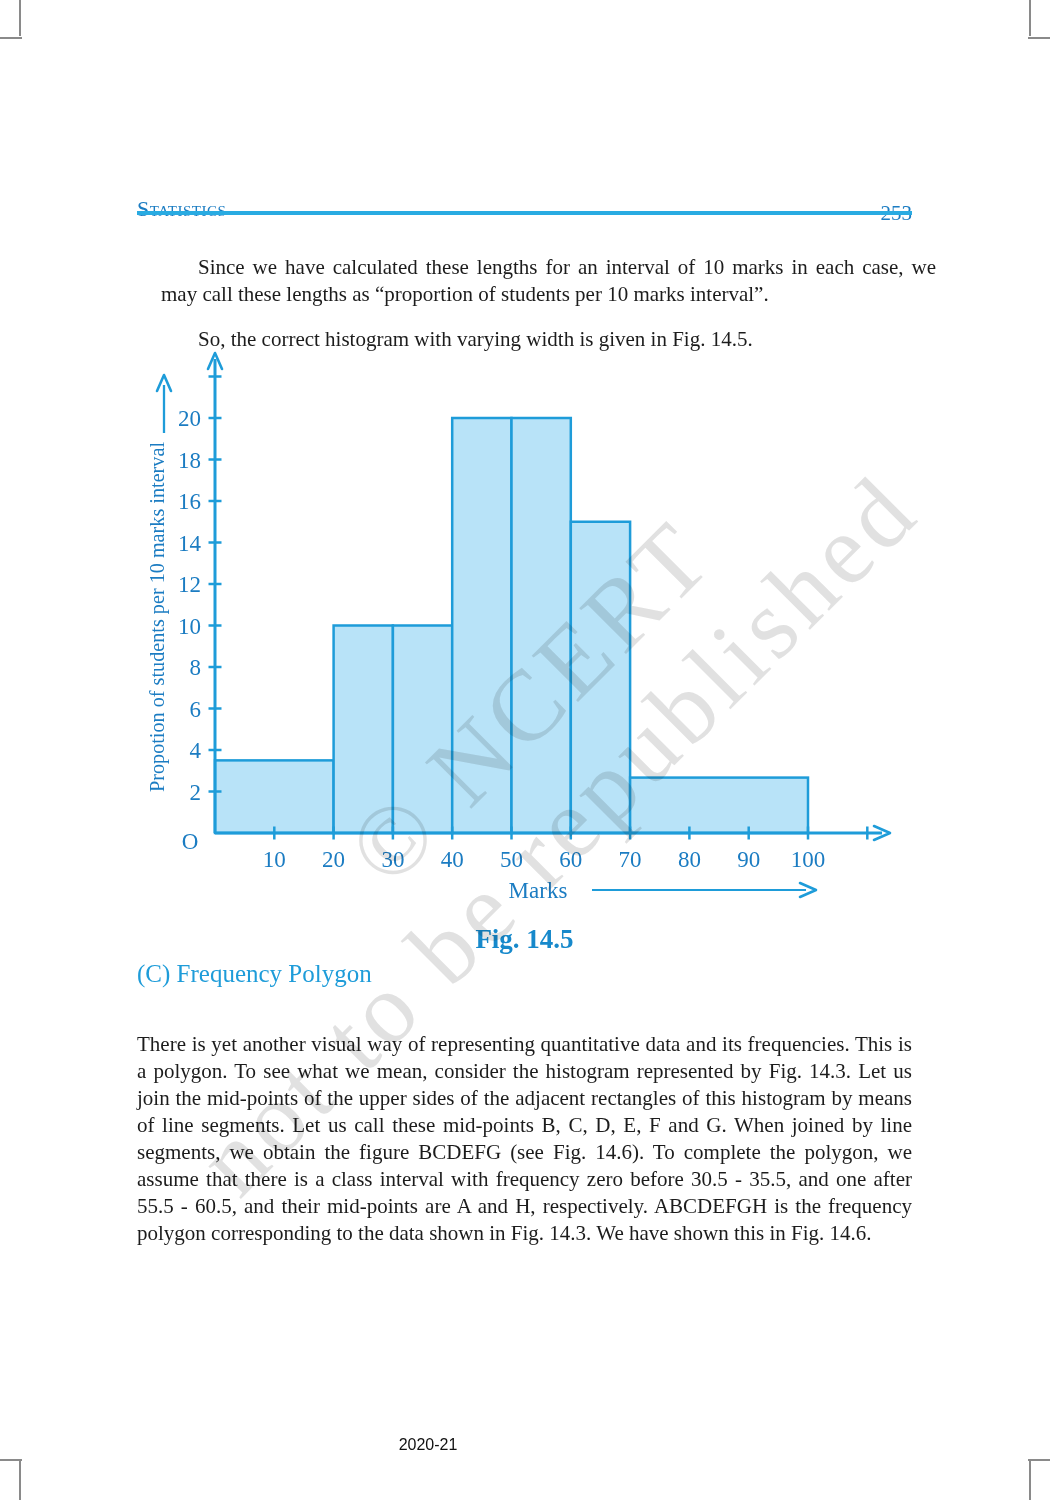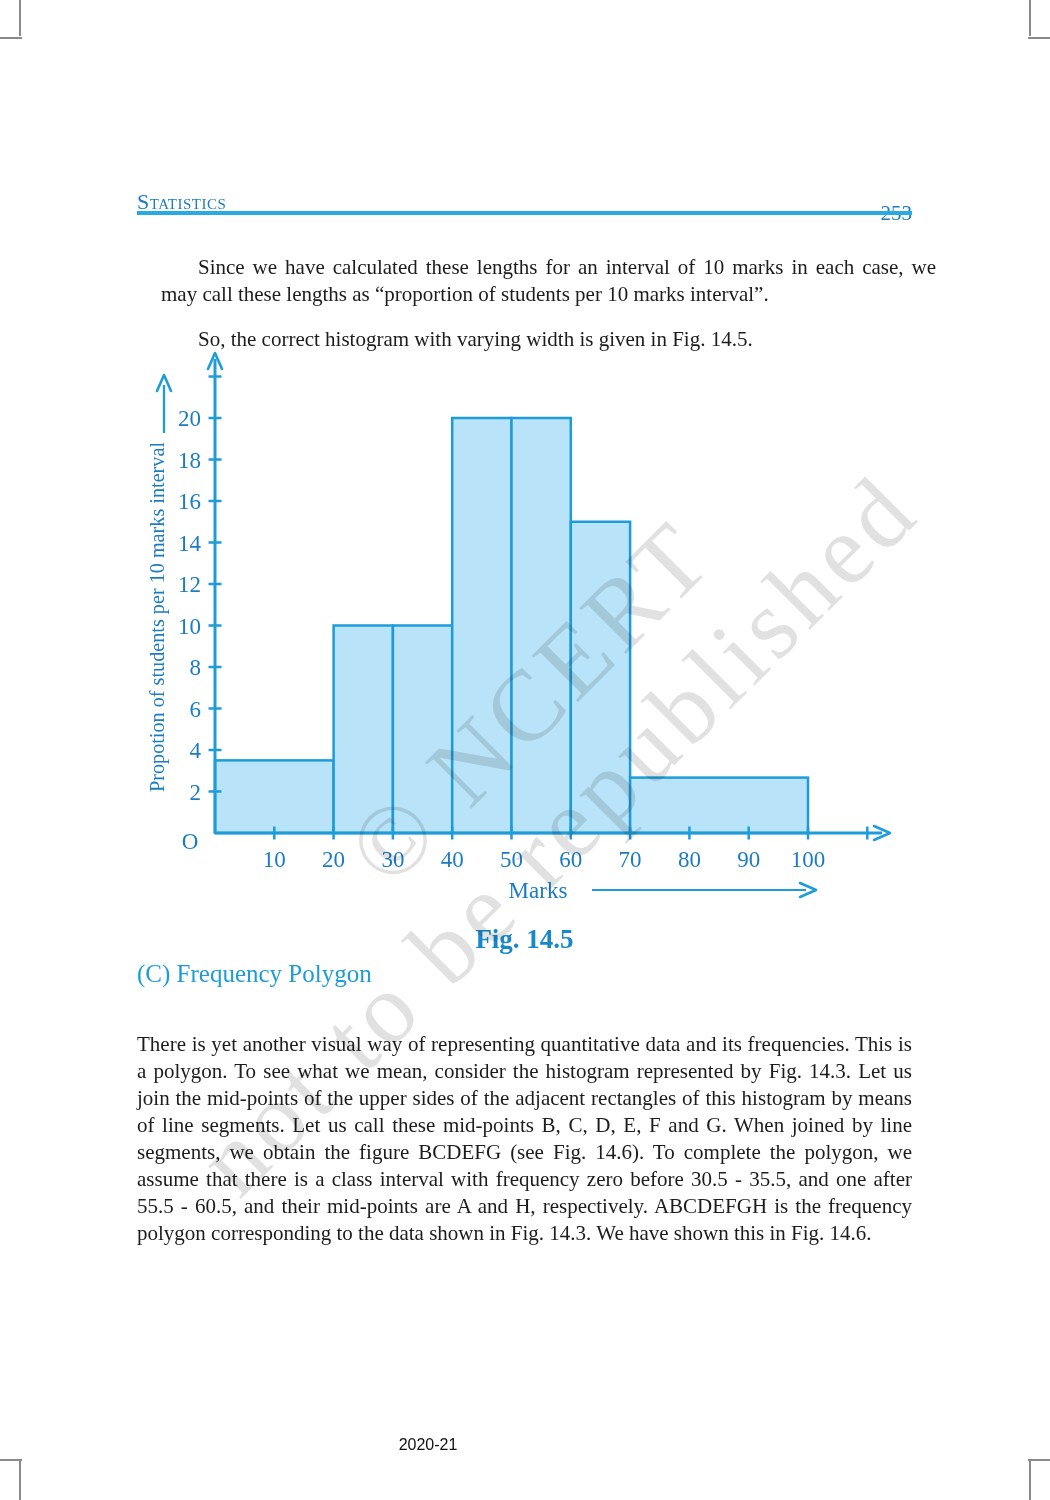--- a/index.html
+++ b/index.html
@@ -5,21 +5,21 @@
   html,body{margin:0;padding:0;background:#ffffff;}
   .page{
     position:relative;width:1050px;height:1500px;background:#ffffff;
     font-family:"Liberation Serif", serif;color:#1c1c1c;overflow:hidden;
   }
   
   .crop{position:absolute;background:#8a8a8a;}
   
   .hdr-row{position:absolute;left:137px;top:185px;width:775px;height:24px;}
   .hdr-title{
-    position:absolute;left:0;top:4px;font-size:22px;color:#1b7cc2;
+    position:absolute;left:0;top:11px;font-size:22px;color:#1b7cc2;
     font-variant:small-caps;letter-spacing:0.5px;
   }
   .hdr-page{position:absolute;right:0;top:16px;font-size:21px;color:#1b7cc2;}
   .hdr-rule{position:absolute;left:137px;top:211px;width:775px;height:4px;background:#29abe2;}
   
   .para{
     position:absolute;left:137px;width:775px;font-size:21px;line-height:27px;
     text-align:justify;color:#1c1c1c;
   }
   .indent{text-indent:37px;margin-left:24px;}

